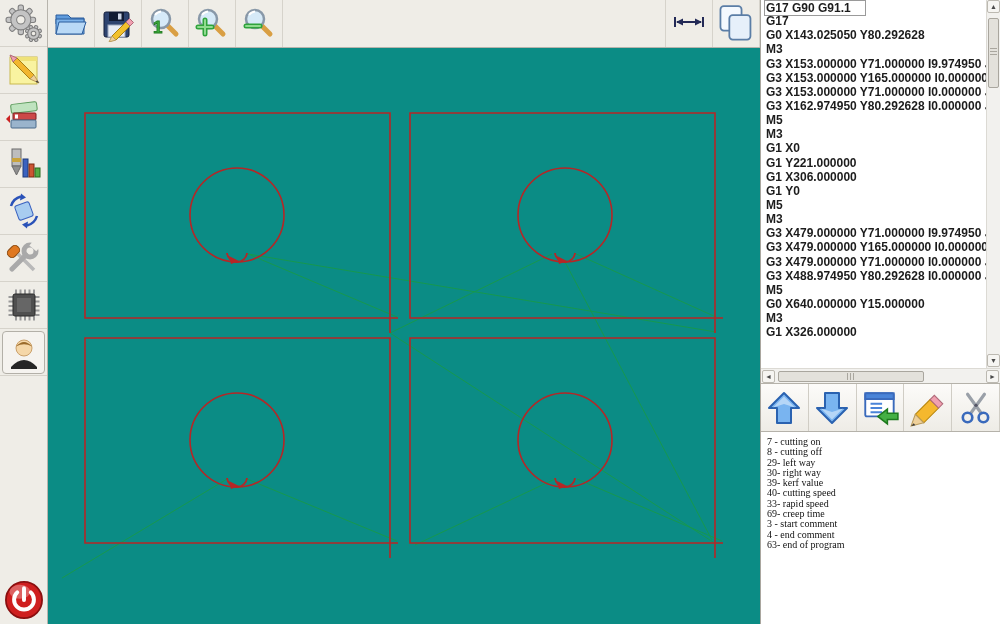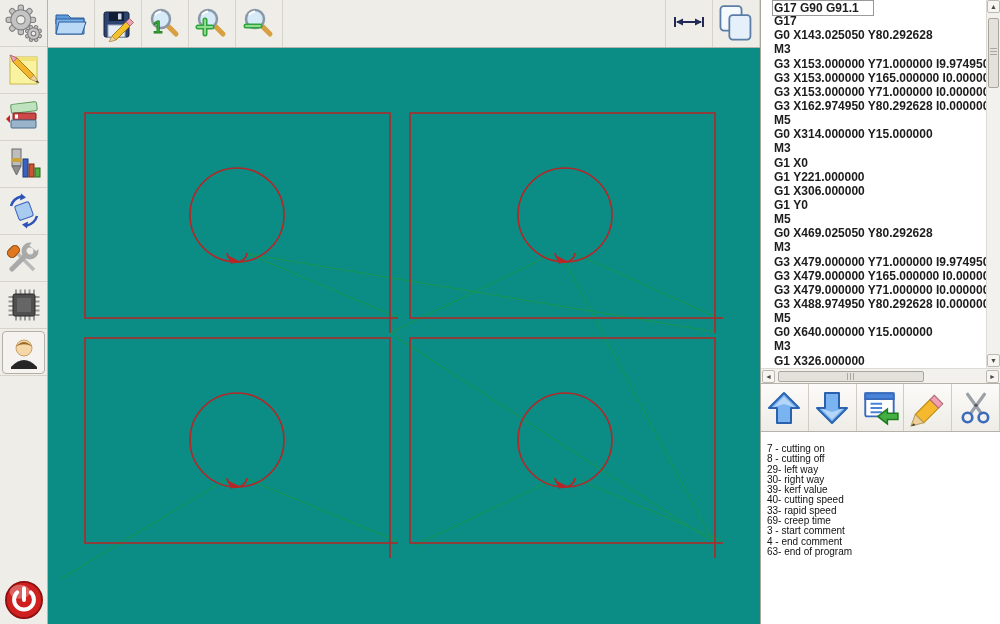--- a/index.html
+++ b/index.html
@@ -28,21 +28,21 @@
   
   #canvas-wrap{position:absolute;left:48px;top:48px;width:712px;height:576px;}
   #canvas-svg{display:block;}
 
   
   #right-panel{position:absolute;left:760px;top:0;width:240px;height:624px;
                background:#ffffff;border-left:1px solid #a9a69e;box-sizing:border-box;}
   #gcode-list{position:absolute;left:0;top:0;width:225px;height:368px;overflow:hidden;
               background:#fff;}
   .gcode-line{height:14.15px;line-height:14.2px;font-size:12px;font-weight:bold;
-              color:#1c1c1c;white-space:nowrap;padding-left:13px;}
+              color:#1c1c1c;white-space:nowrap;padding-left:5px;}
   .gcode-line .sel{display:inline-block;border:1px solid #9a9a9a;padding:0 14px 0 1px;
                    margin-left:-2px;background:#fff;}
   
   .vscroll{position:absolute;right:0;top:0;width:14px;height:368px;background:#f2f1ee;
            border-left:1px solid #dcdad4;box-sizing:border-box;}
   .hscroll{position:absolute;left:0;top:368px;width:239px;height:15px;background:#f2f1ee;
            border-top:1px solid #dcdad4;box-sizing:border-box;}
   .sbarrow{position:absolute;width:13px;height:13px;background:#f6f5f2;border:1px solid #bcb9b1;
            border-radius:2px;box-sizing:border-box;color:#4a4a4a;font-size:7px;line-height:11px;
            text-align:center;cursor:pointer;}
@@ -58,21 +58,21 @@
   
   #actions{position:absolute;left:0;top:383px;width:239px;height:49px;background:#ebe9e3;
            border-top:1px solid #b5b2aa;border-bottom:1px solid #b5b2aa;box-sizing:border-box;
            display:flex;}
   .abtn{width:47.8px;height:47px;box-sizing:border-box;display:flex;align-items:center;
         justify-content:center;cursor:pointer;border-right:1px solid #d0cdc5;
         background:linear-gradient(#fcfbf9,#eeece6);}
 
   
   #legend{position:absolute;left:0;top:432px;width:239px;height:192px;background:#fff;
-          padding:12px 0 0 6px;box-sizing:border-box;}
+          padding:5px 0 0 6px;box-sizing:border-box;font-family:Liberation Serif, serif;}
   .legend-item{font-size:10px;line-height:10.3px;color:#111;white-space:nowrap;}
 </style>
 </head>
 <body>
 
 <div id="app">
 
   <div id="sidebar">
     <div class="sbtn">
       <svg width="38" height="38" viewBox="0 0 36 36">
@@ -289,28 +289,26 @@
     <div id="gcode-list">
         <div class="gcode-line"><span class="sel">G17 G90 G91.1</span></div>
         <div class="gcode-line">G17</div>
         <div class="gcode-line">G0 X143.025050 Y80.292628</div>
         <div class="gcode-line">M3</div>
         <div class="gcode-line">G3 X153.000000 Y71.000000 I9.974950 J0.70737</div>
         <div class="gcode-line">G3 X153.000000 Y165.000000 I0.000000 J47.000</div>
         <div class="gcode-line">G3 X153.000000 Y71.000000 I0.000000 J-47.000</div>
         <div class="gcode-line">G3 X162.974950 Y80.292628 I0.000000 J10.0000</div>
         <div class="gcode-line">M5</div>
-        <div class="gcode-line">G0 X314.000000 Y15.000000</div>
         <div class="gcode-line">M3</div>
         <div class="gcode-line">G1 X0</div>
         <div class="gcode-line">G1 Y221.000000</div>
         <div class="gcode-line">G1 X306.000000</div>
         <div class="gcode-line">G1 Y0</div>
         <div class="gcode-line">M5</div>
-        <div class="gcode-line">G0 X469.025050 Y80.292628</div>
         <div class="gcode-line">M3</div>
         <div class="gcode-line">G3 X479.000000 Y71.000000 I9.974950 J0.70737</div>
         <div class="gcode-line">G3 X479.000000 Y165.000000 I0.000000 J47.000</div>
         <div class="gcode-line">G3 X479.000000 Y71.000000 I0.000000 J-47.000</div>
         <div class="gcode-line">G3 X488.974950 Y80.292628 I0.000000 J10.0000</div>
         <div class="gcode-line">M5</div>
         <div class="gcode-line">G0 X640.000000 Y15.000000</div>
         <div class="gcode-line">M3</div>
         <div class="gcode-line">G1 X326.000000</div>
       </div>

